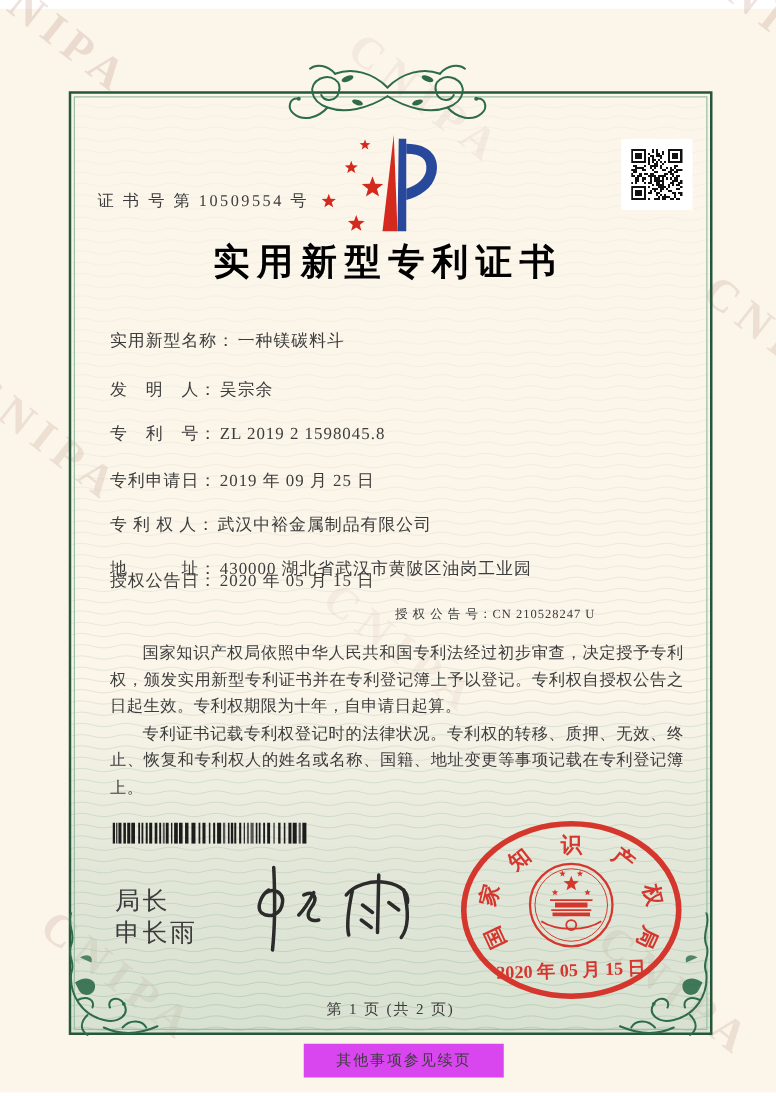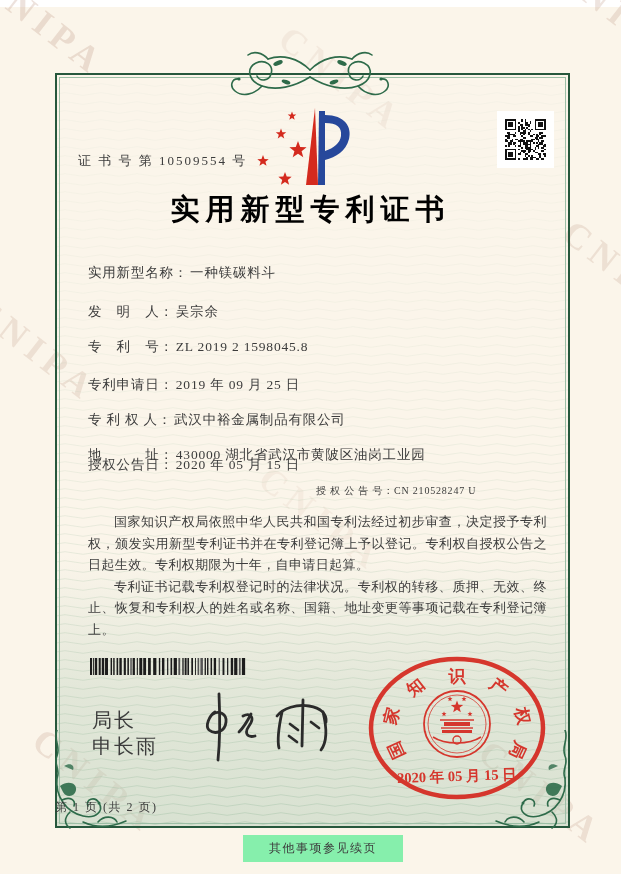--- a/index.html
+++ b/index.html
@@ -25,24 +25,24 @@
   .frow{position:absolute;left:88px;font-size:13.5px;letter-spacing:0.8px;white-space:nowrap;}
   .frow .val{margin-left:2px;}
   .grant{position:absolute;left:316px;top:484px;font-size:10px;letter-spacing:0.8px;white-space:nowrap;}
   .body-text{position:absolute;left:88px;top:511px;width:459px;font-size:13px;
              line-height:21.5px;text-align:justify;letter-spacing:0.4px;}
   .body-text p{margin:0;text-indent:2em;}
   .barcode{position:absolute;left:90px;top:658px;}
   .signer{position:absolute;left:92px;font-size:20px;letter-spacing:2px;font-family:Liberation Serif, serif;}
   .sig{position:absolute;left:185px;top:686px;}
   .seal{position:absolute;left:362px;top:652px;opacity:0.92;}
-  .page-info{position:absolute;left:55px;top:799px;width:515px;
+  .page-info{position:absolute;left:55px;top:799px;width:515px;text-align:center;
              font-size:12px;letter-spacing:1.5px;}
   .note-box{position:absolute;left:243px;top:835px;width:160px;height:27px;line-height:27px;
-            background:#86efac;text-align:center;font-size:12px;letter-spacing:1.5px;}
+            background:#d946ef;text-align:center;font-size:12px;letter-spacing:1.5px;}
 </style>
 </head>
 <body>
 
 <div class="page">
 
   <div class="edge-strip" style="top:0"></div>
   <div class="edge-strip" style="top:874px"></div>
 
   <div class="wm" style="left:-30px;top:2px;opacity:.9">CNIPA</div>

